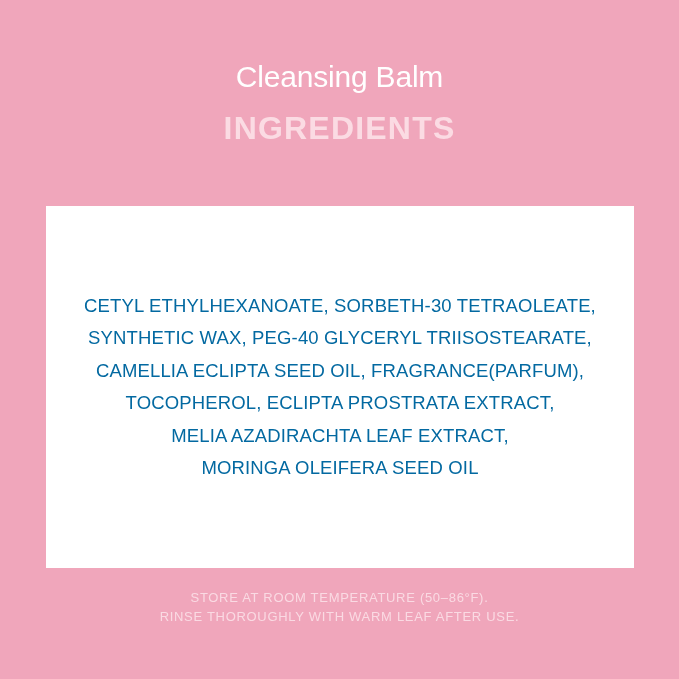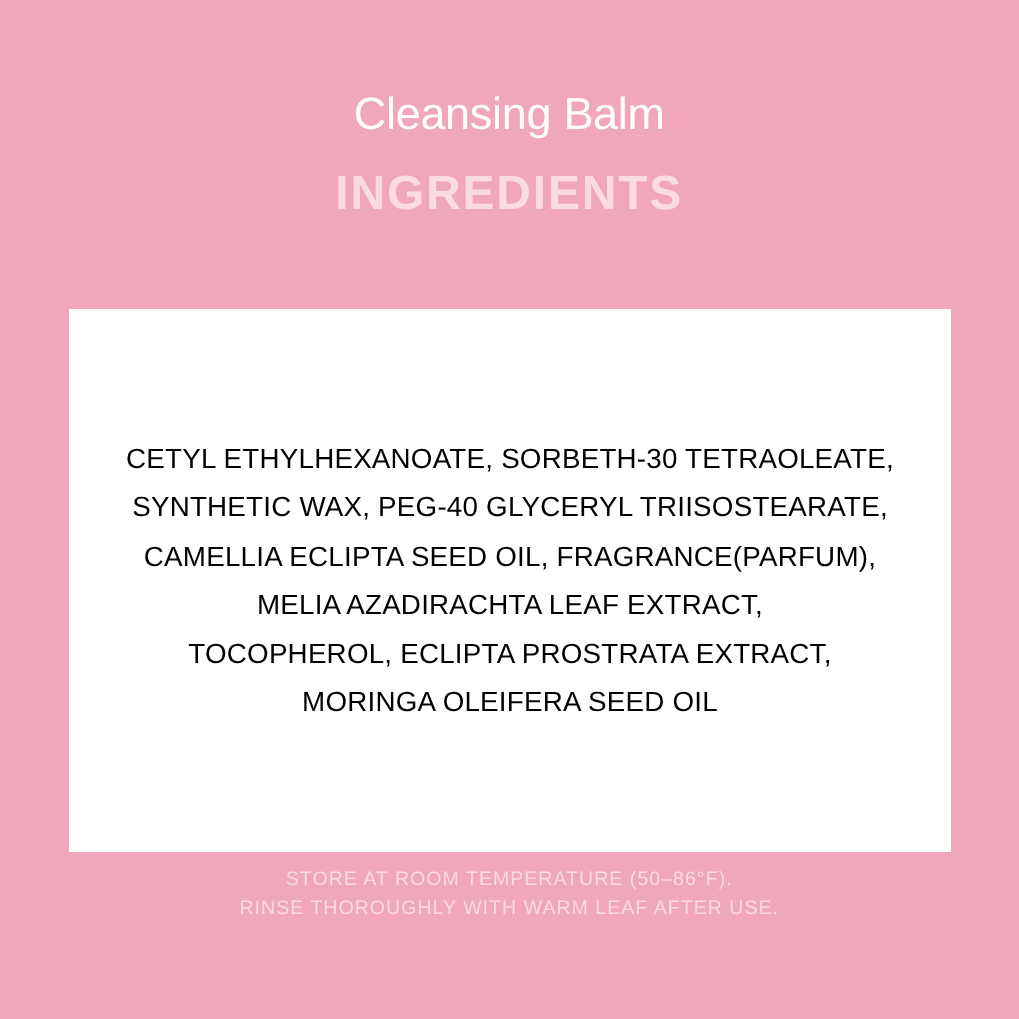--- a/index.html
+++ b/index.html
@@ -55,39 +55,39 @@
     top: 206px;
     width: 588px;
     height: 362px;
     background: #ffffff;
     box-sizing: border-box;
     display: flex;
     align-items: center;
     justify-content: center;
   }
   .ingredients-text {
-    color: #000000;
+    color: #0369a1;
     font-size: 18.5px;
     line-height: 32.5px;
     letter-spacing: 0.15px;
     text-align: center;
     width: 100%;
     padding: 0 18px;
     box-sizing: border-box;
   }
   .ingredients-text .ing-line {
     display: block;
     white-space: nowrap;
   }
 
   
   .footer {
     position: absolute;
     left: 0;
-    top: 576px;
+    top: 588px;
     width: 679px;
     text-align: center;
     color: #fadae3;
     font-size: 13px;
     line-height: 19px;
     letter-spacing: 0.7px;
   }
   .footer .foot-line {
     display: block;
   }
@@ -102,22 +102,22 @@
       <span class="line">Cleansing Balm</span>
     </div>
     <div class="section-label">INGREDIENTS</div>
   </div>
 
   <div class="ingredients-card">
     <div class="ingredients-text">
       <span class="ing-line">CETYL ETHYLHEXANOATE, SORBETH-30 TETRAOLEATE,</span>
       <span class="ing-line">SYNTHETIC WAX, PEG-40 GLYCERYL TRIISOSTEARATE,</span>
       <span class="ing-line">CAMELLIA ECLIPTA SEED OIL, FRAGRANCE(PARFUM),</span>
+      <span class="ing-line">TOCOPHEROL, ECLIPTA PROSTRATA EXTRACT,</span>
       <span class="ing-line">MELIA AZADIRACHTA LEAF EXTRACT,</span>
-      <span class="ing-line">TOCOPHEROL, ECLIPTA PROSTRATA EXTRACT,</span>
       <span class="ing-line">MORINGA OLEIFERA SEED OIL</span>
     </div>
   </div>
 
   <div class="footer">
     <span class="foot-line">STORE AT ROOM TEMPERATURE (50–86°F).</span>
     <span class="foot-line">RINSE THOROUGHLY WITH WARM LEAF AFTER USE.</span>
   </div>
 
 </div>

